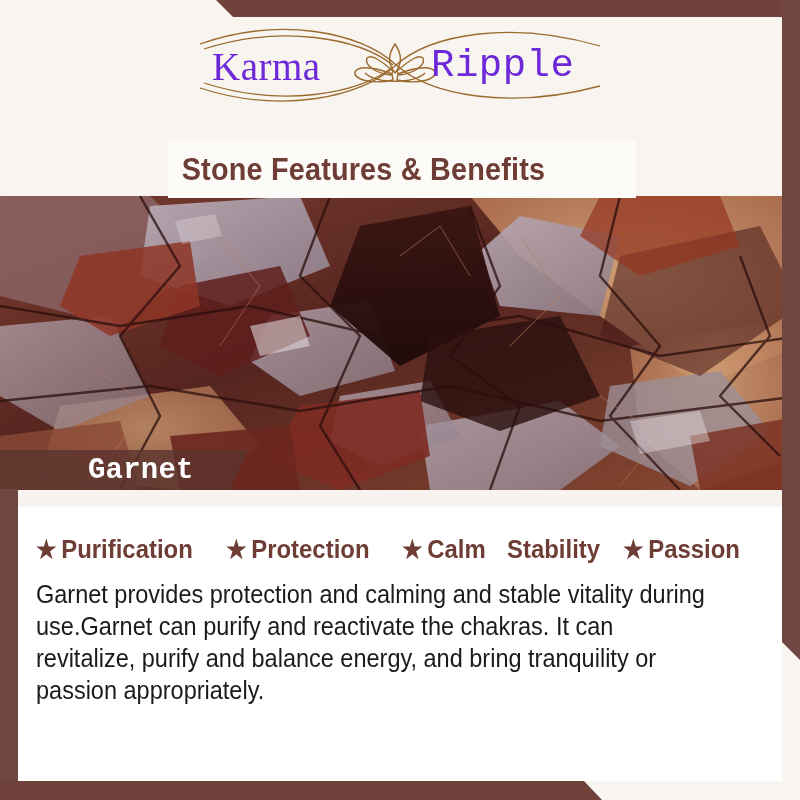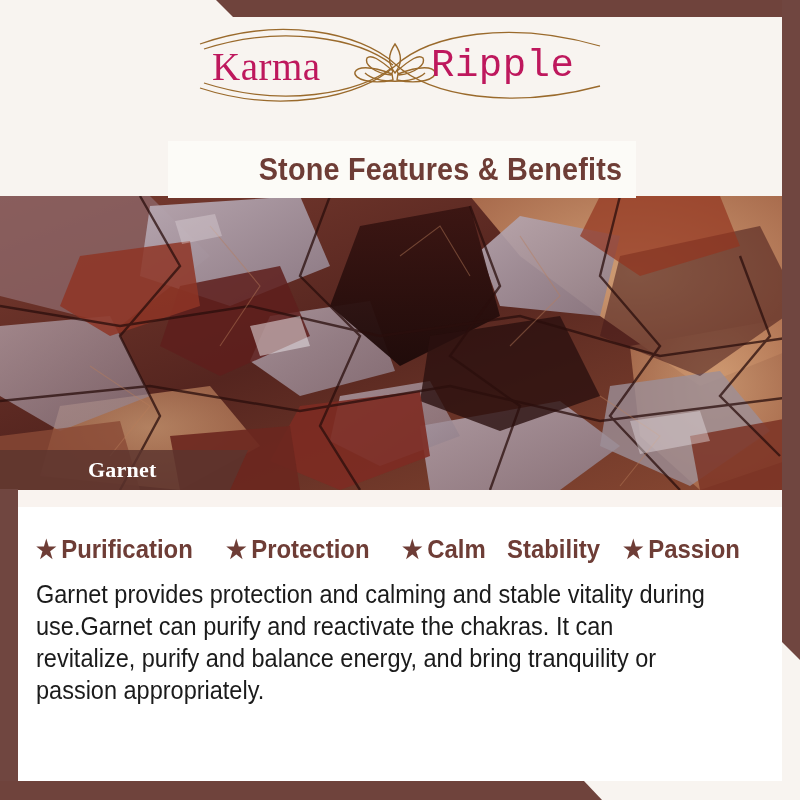--- a/index.html
+++ b/index.html
@@ -88,39 +88,39 @@
     top: 0;
     width: 420px;
     height: 96px;
   }
   .logo-word {
     position: absolute;
     top: 50%;
     transform: translateY(-50%);
     font-family: "Liberation Serif", serif;
     font-size: 39px;
-    color: #be185d;
+    color: #6d28d9;
     letter-spacing: 0.5px;
     line-height: 1;
     white-space: nowrap;
   }
   .logo-word.left  { left: 22px; }
   .logo-word.right { left: 241px; font-family: Liberation Mono, monospace; }
 
   
   .title-card {
     position: absolute;
     left: 168px;
     top: 141px;
     width: 468px;
     height: 57px;
     background: #fcfbf7;
     display: flex;
     align-items: center;
-    justify-content: flex-end;
+    justify-content: flex-start;
     z-index: 4;
   }
   .title-card .title-text {
     font-family: "Liberation Sans Narrow", "Liberation Sans", sans-serif;
     font-weight: bold;
     font-size: 31px;
     color: #6e3d36;
     letter-spacing: 0.2px;
     transform: scaleX(0.93);
     white-space: nowrap;
@@ -147,23 +147,23 @@
     height: 40px;
     background: rgba(92,53,46,0.82);
     clip-path: polygon(0 0, 248px 0, 230px 40px, 0 40px);
     display: flex;
     align-items: center;
     z-index: 4;
   }
   .stone-label .stone-name {
     margin-left: 88px;
     color: #ffffff;
-    font-family: Liberation Serif, serif;
+    font-family: Liberation Mono, monospace;
     font-weight: bold;
-    font-size: 22px;
+    font-size: 29px;
     letter-spacing: 0.2px;
   }
 
   
   .content-strip {
     position: absolute;
     left: 18px;
     top: 490px;
     width: 764px;
     height: 17px;

